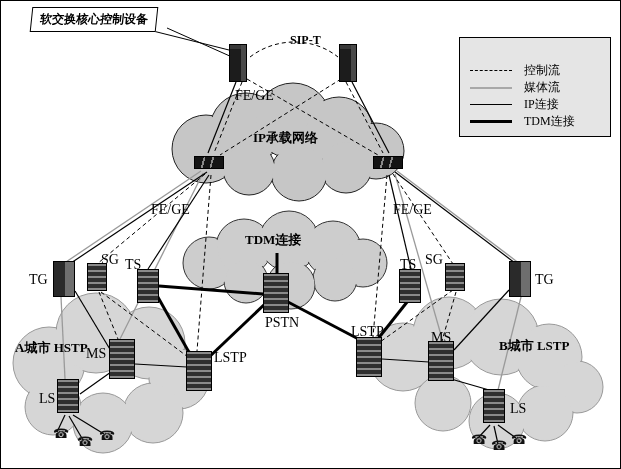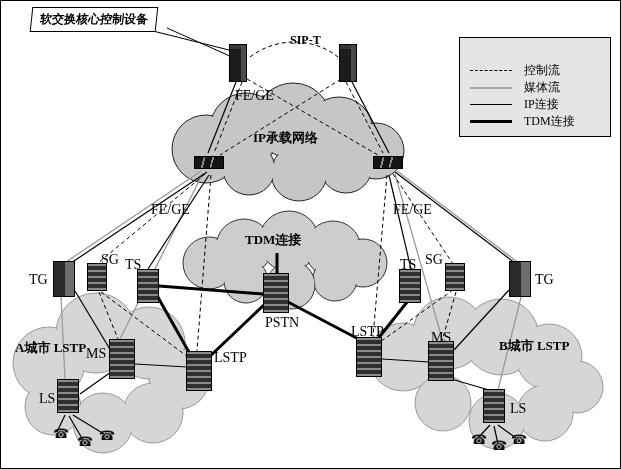--- a/index.html
+++ b/index.html
@@ -271,21 +271,21 @@
   <div class="lbl" style="left:392px;top:202px">FE/GE</div>
   <div class="lbl cloud" style="left:244px;top:232px">TDM连接</div>
 
   <div class="lbl" style="left:28px;top:272px">TG</div>
   <div class="lbl" style="left:100px;top:252px">SG</div>
   <div class="lbl" style="left:124px;top:257px">TS</div>
   <div class="lbl" style="left:264px;top:315px">PSTN</div>
   <div class="lbl" style="left:213px;top:350px">LSTP</div>
   <div class="lbl" style="left:85px;top:346px">MS</div>
   <div class="lbl" style="left:38px;top:391px">LS</div>
-  <div class="lbl cloud" style="left:14px;top:340px">A城市 LSTP</div>
+  <div class="lbl cloud" style="left:14px;top:340px">A城市 HSTP</div>
 
   <div class="lbl" style="left:399px;top:257px">TS</div>
   <div class="lbl" style="left:424px;top:252px">SG</div>
   <div class="lbl" style="left:534px;top:272px">TG</div>
   <div class="lbl" style="left:350px;top:324px">LSTP</div>
   <div class="lbl" style="left:430px;top:330px">MS</div>
   <div class="lbl" style="left:509px;top:401px">LS</div>
   <div class="lbl cloud" style="left:498px;top:338px">B城市 LSTP</div>
 
 </div>

